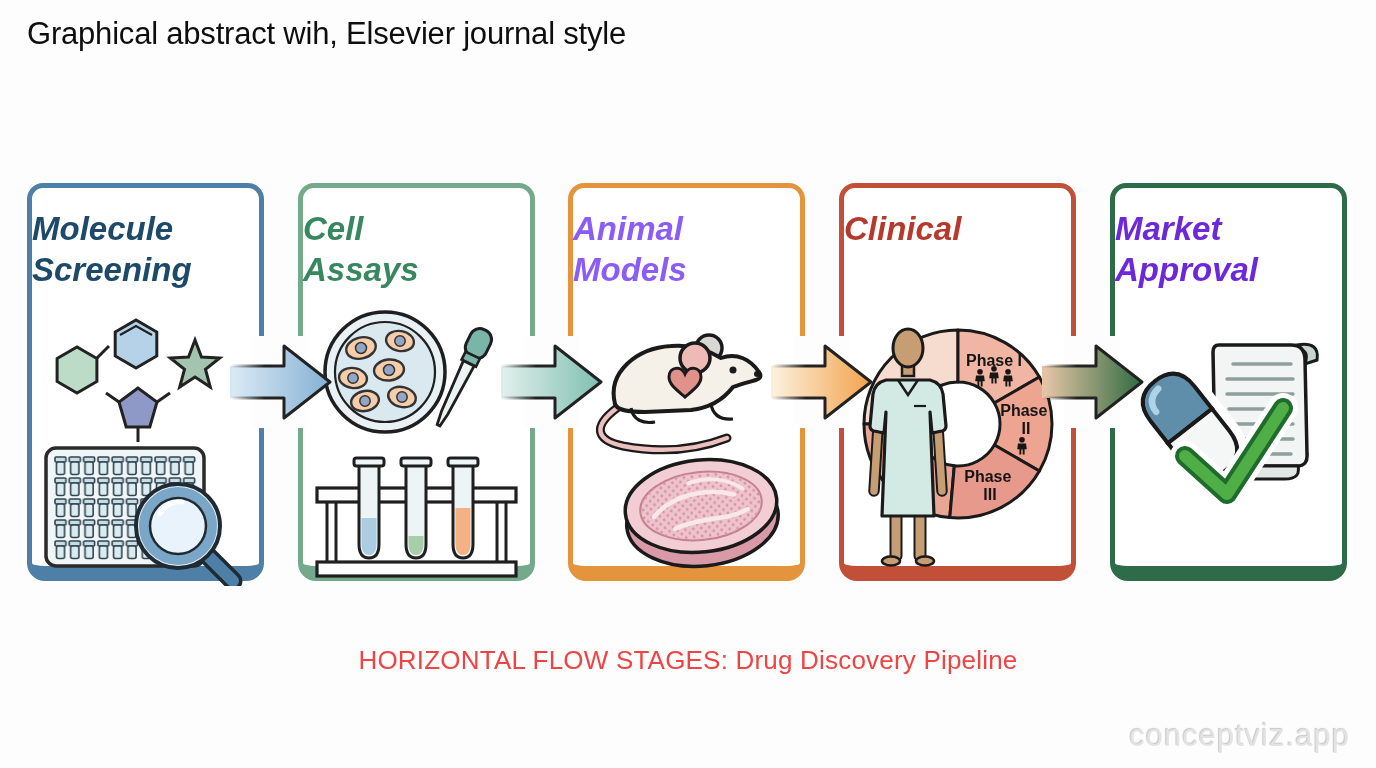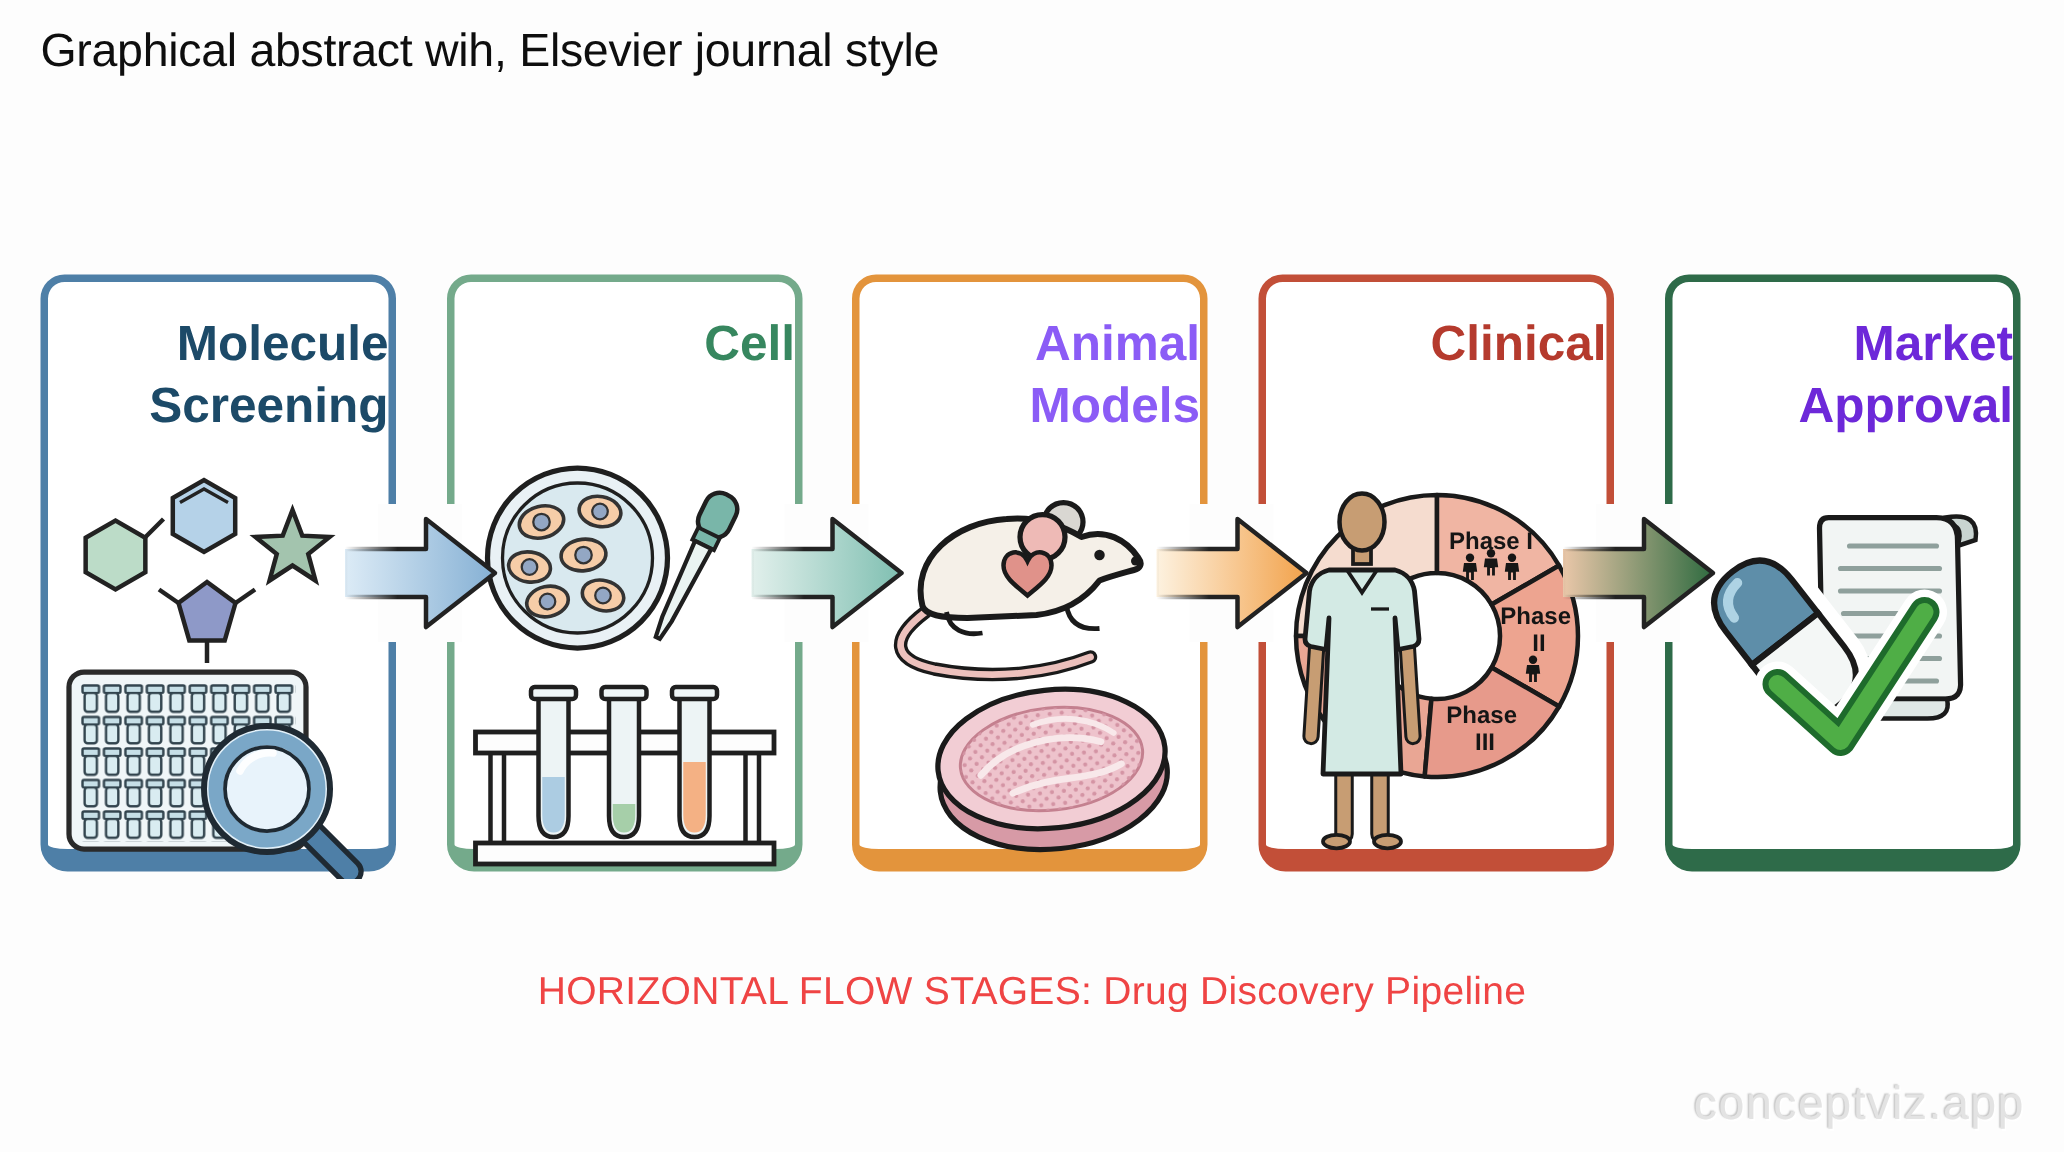--- a/index.html
+++ b/index.html
@@ -23,22 +23,22 @@
   }
   .card{
     position:absolute;top:183px;width:227px;height:378px;
     background:#ffffff;
     border-style:solid;border-color:#888;
     border-width:5px 5px 15px 5px;
     border-radius:16px 16px 18px 18px;
   }
   .card-inner{position:relative;width:227px;height:378px;}
   .card-title{
-    margin-top:20px;text-align:right;
-    font-size:33px;font-weight:700;line-height:41px;
+    margin-top:20px;text-align:left;
+    font-size:33px;font-weight:700;line-height:41px;font-style:italic;
   }
   .card-icon{position:absolute;left:0;top:100px;width:227px;height:278px;}
   svg text{font-family:"Liberation Sans",sans-serif;}
   .arrow{position:absolute;top:336px;width:110px;height:92px;}
 </style>
 </head>
 <body>
 
 <div class="header-title">Graphical abstract wih, Elsevier journal style</div>
 
@@ -79,20 +79,21 @@
         <path d="M128 206 A 22 22 0 0 1 150 194" fill="none" stroke="#ffffff" stroke-width="5" stroke-linecap="round" opacity="0.9"></path>
       </g>
     </svg>
   </div>
 </div>
 
 <div class="card" style="left: 298px; border-color: rgb(116, 170, 139);">
   <div class="card-inner">
     <div class="card-title" style="color: rgb(55, 135, 95);">
       <div>Cell</div>
+      <div>Assays</div>
     </div>
     <svg class="card-icon" viewBox="0 0 227 278">
       <g>
         <circle cx="82" cy="64" r="60" fill="#e9f1f5" stroke="#1f1f1f" stroke-width="3.5"></circle>
         <circle cx="82" cy="64" r="50" fill="#d9e9ef" stroke="#1f1f1f" stroke-width="2.2"></circle>
         <g stroke="#333">
           <ellipse cx="58" cy="40" rx="15" ry="10.5" fill="#f6cda8" stroke-width="2.4" transform="rotate(-14 58 40)"></ellipse>
             <circle cx="58" cy="40" r="5.5" fill="#93a7c4" stroke-width="1.5"></circle>
           <ellipse cx="97" cy="33" rx="14" ry="10" fill="#f6cda8" stroke-width="2.4" transform="rotate(10 97 33)"></ellipse>
             <circle cx="97" cy="33" r="5.2" fill="#93a7c4" stroke-width="1.5"></circle>

